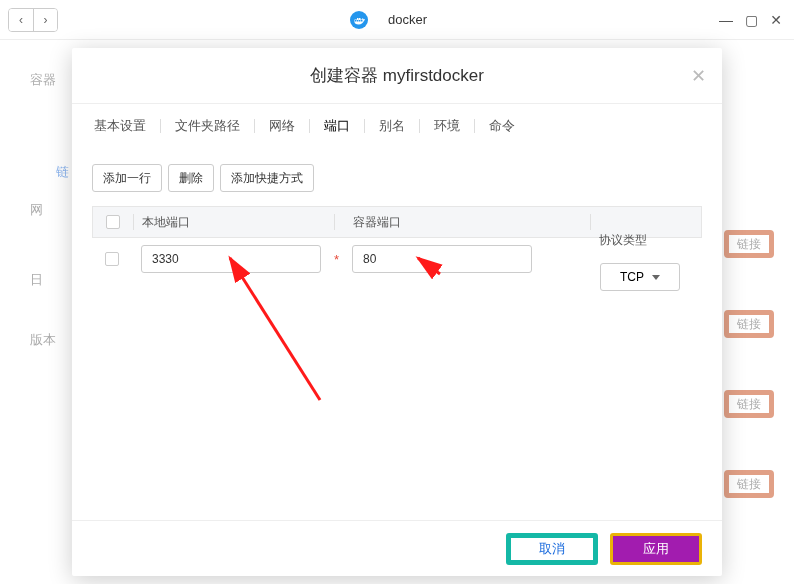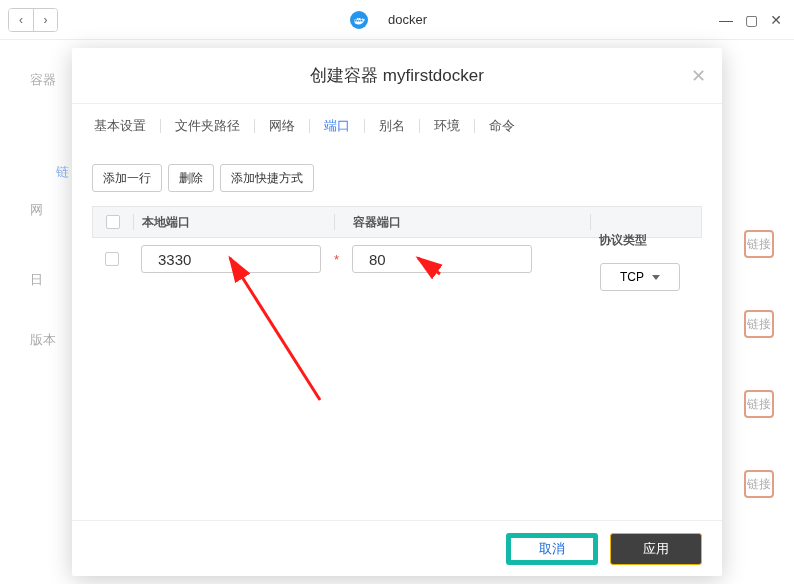--- a/index.html
+++ b/index.html
@@ -14,63 +14,63 @@
   .docker-icon { width: 18px; height: 18px; border-radius: 50%; background: #2496ed; display: inline-flex; align-items: center; justify-content: center; }
   .docker-icon svg { width: 12px; height: 12px; fill: #fff; }
   .docker-title { font-size: 13px; color: #333; }
   .winbtns { display: flex; gap: 12px; margin-right: 12px; color: #555; }
   .winbtns span { cursor: pointer; font-size: 14px; line-height: 1; }
 
   
   .bgcontent { position: absolute; top: 40px; left: 0; right: 0; bottom: 0; padding: 20px 30px; color: #555; }
   .bgrow { height: 80px; display: flex; align-items: center; font-size: 13px; }
   .bgrow .label { width: 60px; }
-  .bgbtn { position: absolute; right: 20px; width: 30px; height: 28px; border: 2px solid #c2410c; border-radius: 4px; background: #fff; font-size: 12px; display:flex; align-items:center; justify-content:center; }
+  .bgbtn { position: absolute; right: 20px; width: 50px; height: 28px; border: 5px solid #c2410c; border-radius: 4px; background: #fff; font-size: 12px; display:flex; align-items:center; justify-content:center; }
   .bluecut { position:absolute; left:56px; color:#1668dc; top:123px; font-size:13px; }
 
   
   .overlay { position: absolute; top: 40px; left: 0; right: 0; bottom: 0; background: rgba(255,255,255,0.5); }
 
   
   .modal { position: absolute; top: 48px; left: 72px; width: 650px; height: 528px; background: #fff; border-radius: 2px; box-shadow: 0 4px 24px rgba(0,0,0,0.2); display: flex; flex-direction: column; }
   .modal-header { height: 56px; display: flex; align-items: center; justify-content: center; border-bottom: 1px solid #eee; position: relative; }
   .modal-title { font-size: 17px; color: #333; font-weight: 400; }
   .close-x { position: absolute; right: 16px; font-size: 18px; color: #bbb; cursor: pointer; }
 
   .tabs { height: 44px; display: flex; align-items: center; padding: 0 8px; font-size: 13px; color: #555; }
   .tab { padding: 0 14px; cursor: pointer; position: relative; }
-  .tab.active { color: #3b82f6; }
+  .tab.active { color: #000000; }
   .sep { width: 1px; height: 14px; background: #ddd; }
 
   .modal-body { flex: 1; padding: 16px 20px 0 20px; }
   .btnrow { display: flex; gap: 6px; margin-bottom: 14px; }
   .btn { height: 28px; padding: 0 10px; border: 1px solid #ccc; border-radius: 3px; background: #fff; font-size: 12px; color: #333; cursor: pointer; }
 
-  .grid-head { display: flex; background: #f5f6f8; border: 1px solid #e6e6e6; height: 32px; align-items: center; font-size: 12px; color: #555; font-weight: bold; }
+  .grid-head { display: flex; background: #f5f6f8; border: 1px solid #e6e6e6; height: 32px; align-items: center; font-size: 12px; color: #555; }
   .col-check { width: 40px; display:flex; justify-content:center; }
   .col-local { flex: 0 0 200px; padding-left: 8px; }
   .col-star  { flex: 0 0 16px; }
   .col-cont  { flex: 0 0 200px; padding-left: 2px; }
   .col-sepv  { width:1px; height:16px; background:#e0e0e0; }
   .col-gap   { flex:1; }
   .col-proto { flex: 0 0 110px; padding-left: 8px; margin-top: 36px; }
 
   .grid-row { display: flex; height: 42px; align-items: center; font-size: 13px; }
   .checkbox { width: 14px; height: 14px; border: 1px solid #ccc; border-radius: 2px; background: #fff; }
-  .textinput { height: 28px; border: 1px solid #ccc; border-radius: 3px; padding: 0 16px; font-size: 15px; color: #333; }
+  .textinput { height: 28px; border: 1px solid #ccc; border-radius: 3px; padding: 0 10px; font-size: 12px; color: #333; }
   .textinput.local { width: 180px; }
   .textinput.cont  { width: 180px; }
   .star { color: #e74c3c; font-size: 13px; margin-right: 4px; }
   .select { width: 80px; height: 28px; border: 1px solid #ccc; border-radius: 3px; display: flex; align-items: center; justify-content: center; gap: 8px; font-size: 12px; cursor: pointer; }
   .caret { width: 0; height: 0; border-left: 4px solid transparent; border-right: 4px solid transparent; border-top: 5px solid #666; }
 
   .modal-footer { height: 56px; border-top: 1px solid #eee; display: flex; align-items: center; justify-content: flex-end; gap: 12px; padding: 0 20px; }
   .fbtn { width: 92px; height: 32px; border-radius: 3px; font-size: 13px; cursor: pointer; }
   .fbtn.cancel { background: #fff; border: 5px solid #14b8a6; color: #1668dc; }
-  .fbtn.apply  { background: #404040; border: 1px solid #eab308; color: #fff; }
+  .fbtn.apply  { background: #a21caf; border: 3px solid #eab308; color: #fff; }
 
   
   .arrow-svg { position: absolute; pointer-events: none; }
 </style>
 </head>
 <body>
 
 <div class="titlebar">
   <div class="navbtns">
     <button>‹</button>

